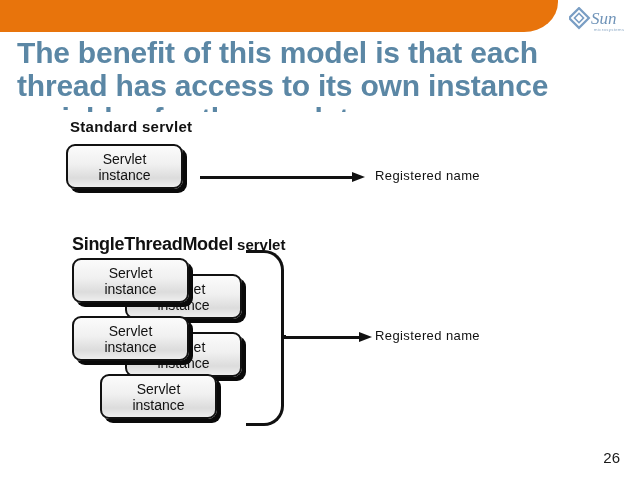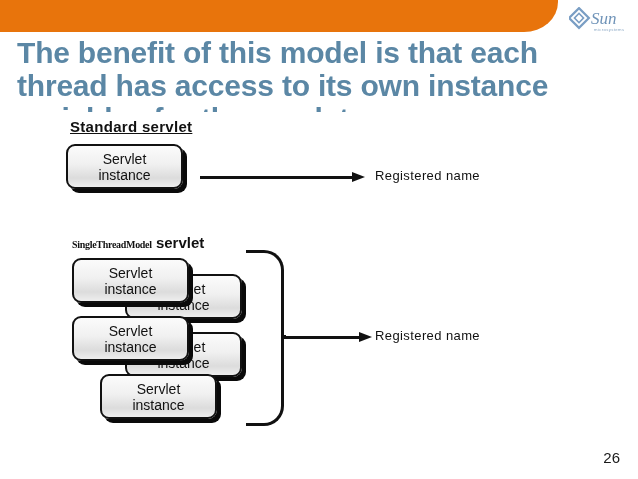--- a/index.html
+++ b/index.html
@@ -44,25 +44,25 @@
     background:#ffffff;
   }
 
   .sec-label{
     position:absolute;
     color:#111;
     font-size:15px;
     font-weight:bold;
     white-space:nowrap;
   }
-  .sec-label-std{left:70px;top:6px;letter-spacing:0.3px;text-decoration:underline;}
+  .sec-label-std{left:70px;top:6px;letter-spacing:0.3px;}
   .sec-label-stm{left:72px;top:122px;letter-spacing:0px;}
   .sec-label-stm .mono{
-    font-family:Liberation Serif, serif;
-    font-size:10px;
+    font-family:Liberation Sans, sans-serif;
+    font-size:18px;
     letter-spacing:-0.3px;
   }
 
   
   .ibox{
     position:absolute;
     width:117px;height:45px;
     border:2.5px solid #111;
     border-radius:9px;
     background:linear-gradient(180deg,#fbfbfb 0%,#f0f0f0 45%,#dcdcdc 78%,#eeeeee 100%);

